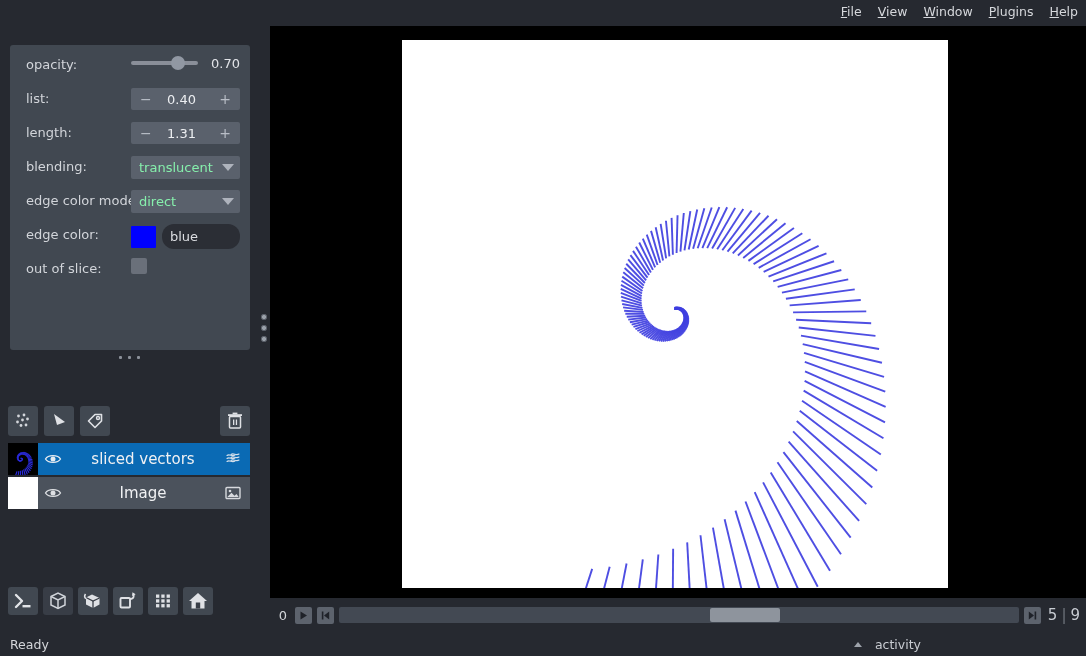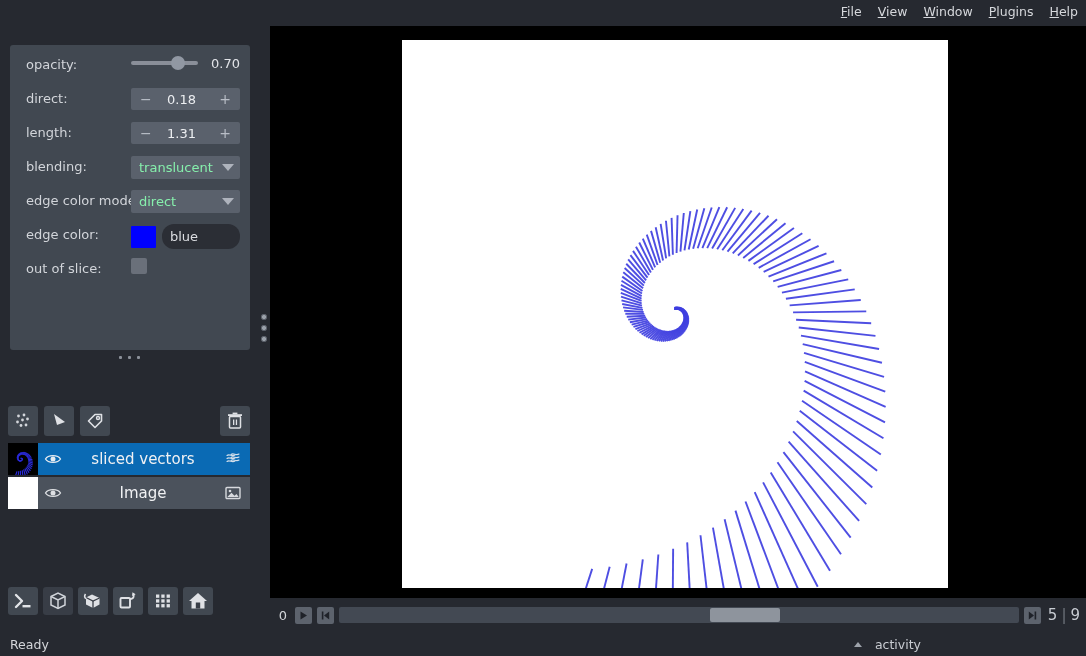--- a/index.html
+++ b/index.html
@@ -251,25 +251,25 @@
         <div class="ctl-field">
           <div class="slider-wrap">
             <div class="slider-track">
               <div class="groove"></div>
               <div class="handle" style="left: 70%;"></div>
             </div>
             <div class="slider-val">0.70</div>
           </div>
         </div>
 
-        <div class="ctl-label">direct:</div>
+        <div class="ctl-label">list:</div>
         <div class="ctl-field">
           <div class="spin">
             <span class="sgn">−</span>
-            <span class="sval">0.18</span>
+            <span class="sval">0.40</span>
             <span class="sgn">+</span>
           </div>
         </div>
 
         <div class="ctl-label">length:</div>
         <div class="ctl-field">
           <div class="spin">
             <span class="sgn">−</span>
             <span class="sval">1.31</span>
             <span class="sgn">+</span>

